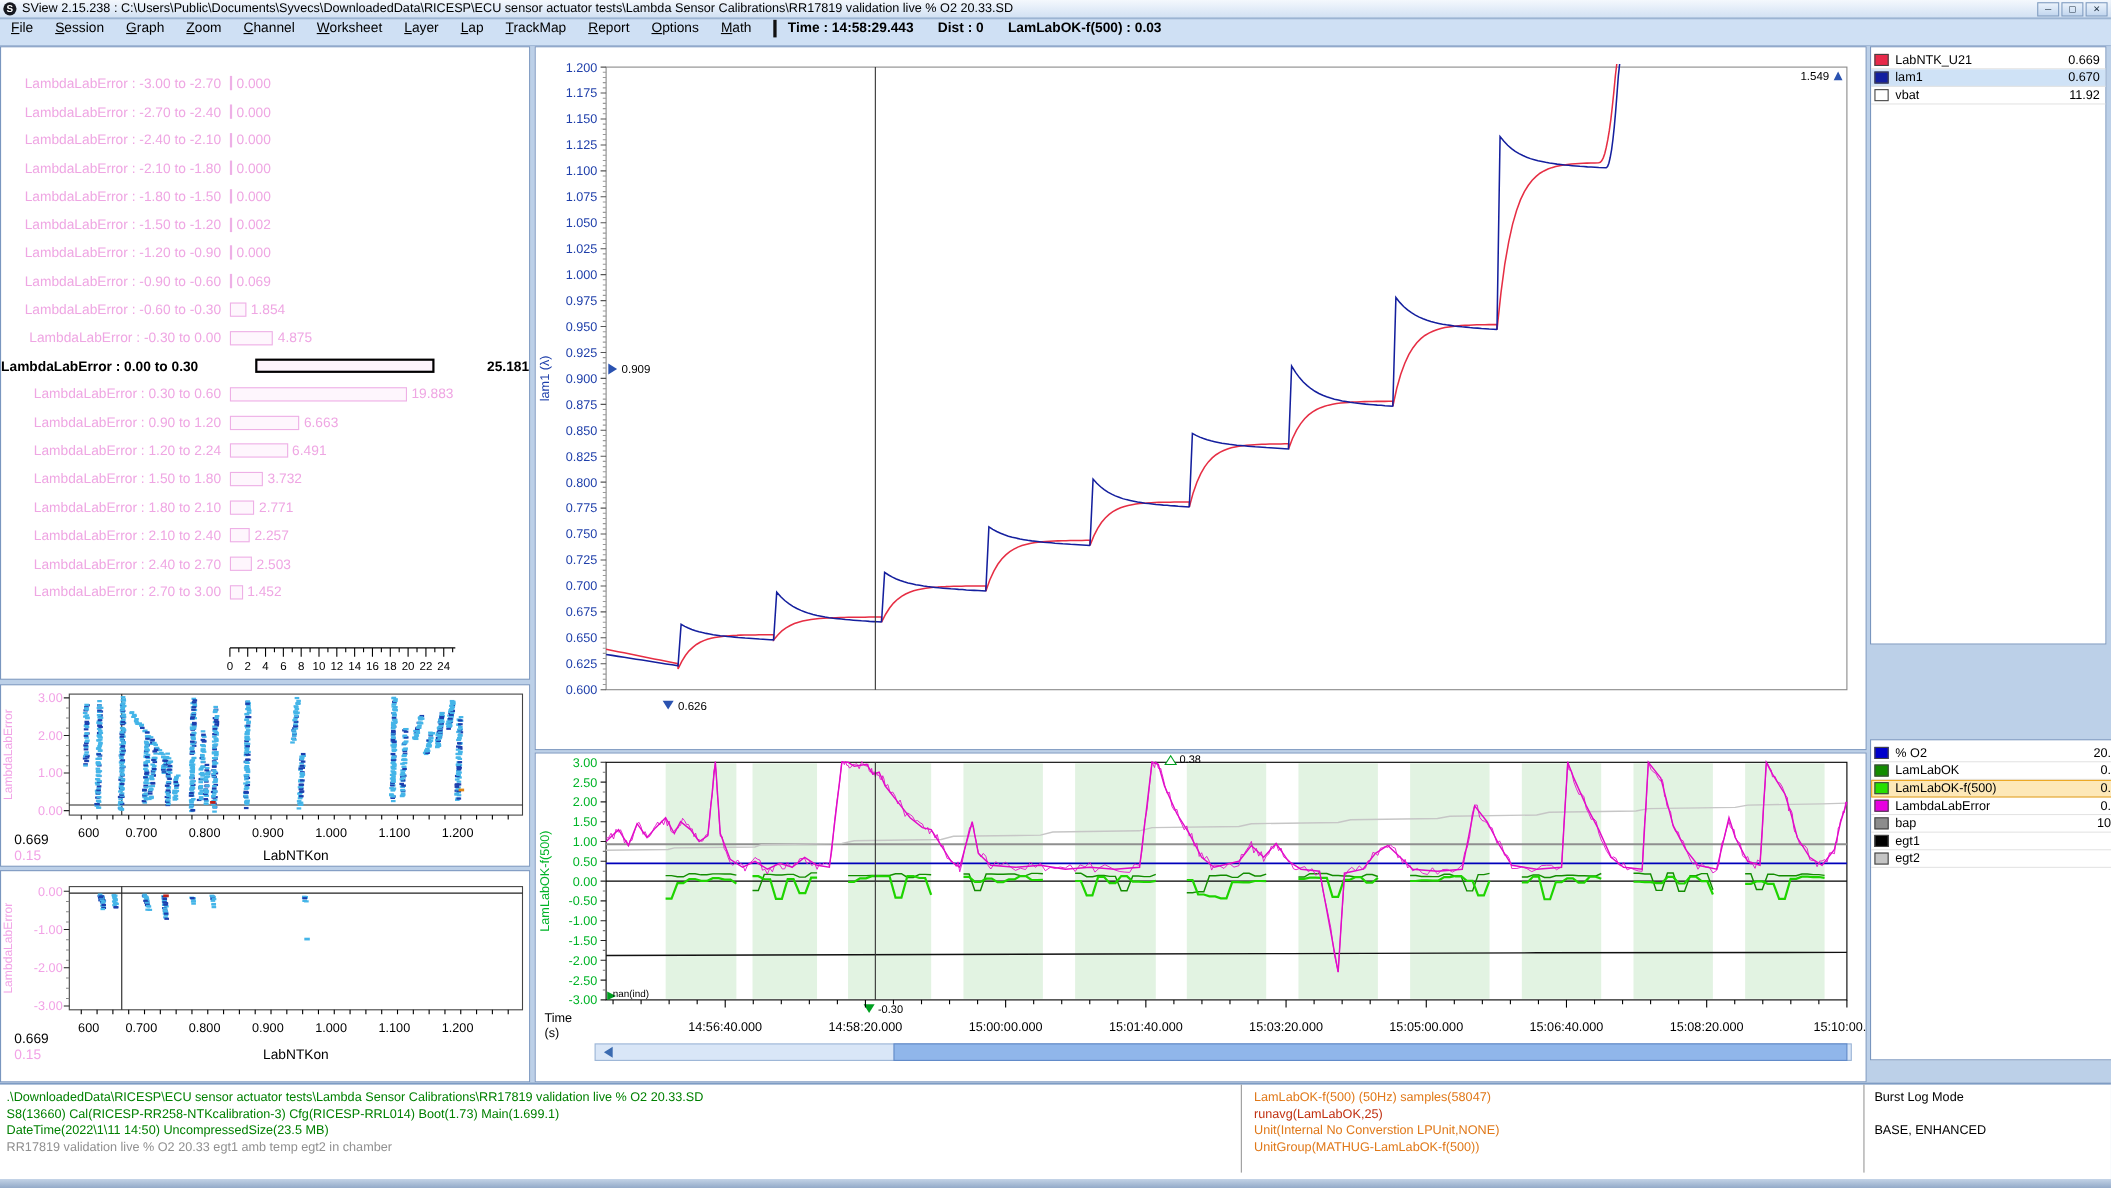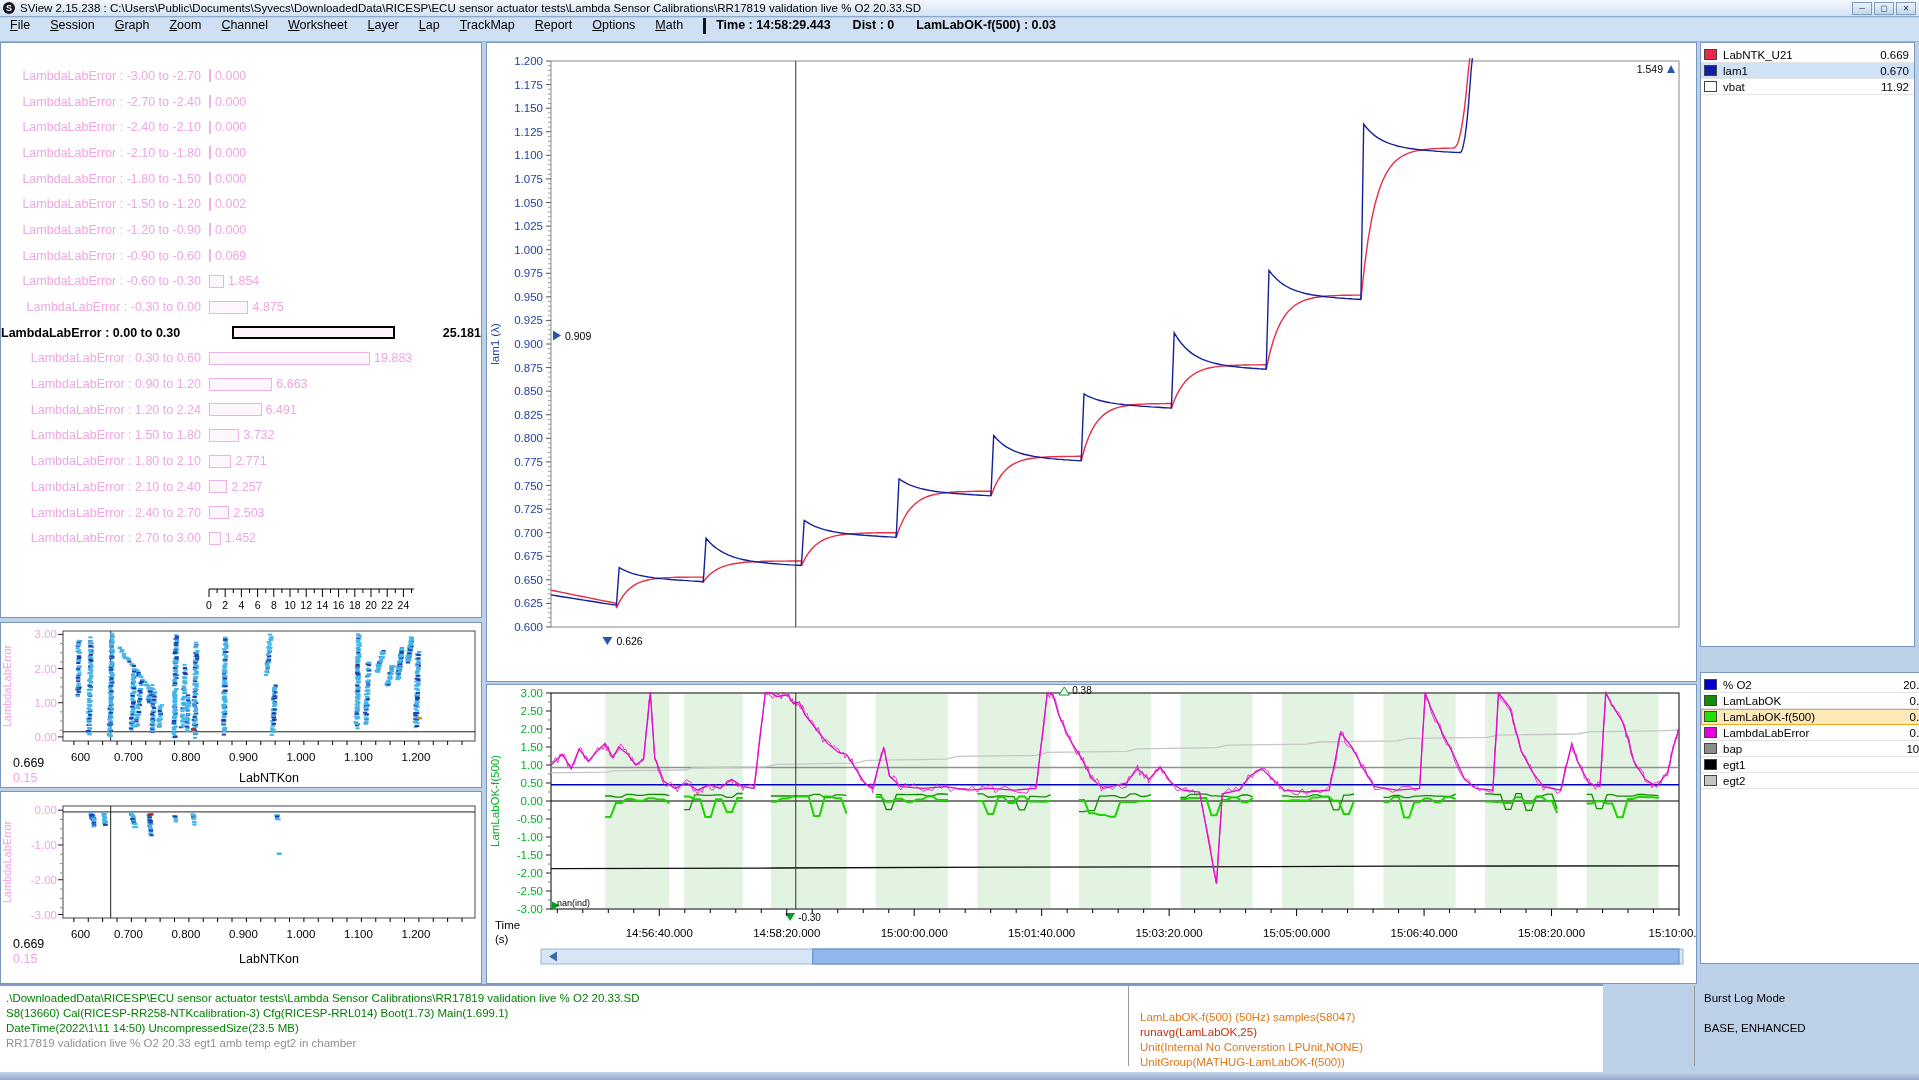--- a/index.html
+++ b/index.html
@@ -26,21 +26,21 @@
   #menu-divider { width:3px; height:16px; background:#111; margin:0 10px; }
   .menu-status { font-weight:bold; margin-right:22px; white-space:nowrap; }
 
   
   .panel { position:absolute; background:#fff; border:1px solid #7996bf; }
   #histogram   { left:0;    top:42px;  width:482px;  height:576px; }
   #scatter1    { left:0;    top:622px; width:482px;  height:166px; }
   #scatter2    { left:0;    top:791px; width:482px;  height:193px; }
   #mainchart   { left:486px; top:42px;  width:1211px; height:640px; }
   #bottomchart { left:486px; top:684px; width:1211px; height:300px; }
-  #legendtop   { left:1700px; top:42px;  width:215px; height:605px; }
+  #legendtop   { left:1700px; top:42px;  width:215px; height:544px; }
   #legendbottom{ left:1700px; top:672px; width:238px; height:292px; }
 
   
   #hist-rows { padding-top:20px; }
   .hist-row { height:25.7px; display:flex; align-items:center; font-size:12.5px; color:#efa6e3; }
   .hist-label { width:200px; text-align:right; white-space:nowrap; }
   .hist-bar { margin-left:8px; height:13px; background:#fef6fd; border:1px solid #eeb0e6; }
   .hist-val { margin-left:4px; }
   .hist-row.sel { color:#000; font-weight:bold;gap:44px; }
   .hist-row.sel .hist-bar { border:2px solid #000; background:#fdf4fc; }
@@ -50,21 +50,21 @@
   .legend-row { height:16px; display:flex; align-items:center; font-size:11.5px;
     border-bottom:1px solid #e4e4e4; padding:0 5px 0 3px; }
   .legend-row.sel-blue { background:#cfe2f6; }
   .legend-row.sel-orange { background:#fde8b8; outline:1px solid #eda925; outline-offset:-1px; }
   .swatch { width:13px; height:11px; border:1px solid #444; margin-right:6px; flex:none; }
   .legend-name { white-space:nowrap; overflow:hidden; }
   .legend-val { margin-left:auto; }
   #legendtop .inner, #legendbottom .inner { padding-top:4px; }
 
   
-  #statusbar { position:absolute; left:0; top:984px; width:1603px; height:88px;
+  #statusbar { position:absolute; left:0; top:984px; width:1919px; height:88px;
     background:#fff; border-top:2px solid #7e9cc4; font-size:11.5px; }
   .status-line { line-height:15px; white-space:nowrap; }
   #status-left { position:absolute; left:6px; top:5px; }
   #status-mid { position:absolute; left:1140px; top:5px; }
   #status-right { position:absolute; left:1704px; top:5px; color:#000; }
   .status-vdiv { position:absolute; top:0; width:1px; height:80px; background:#999; }
   #bottomedge { position:absolute; left:0; top:1072px; width:1919px; height:8px;
     background:linear-gradient(#c2d2e6,#93aac8); }
 
   svg text { font-family:"Liberation Sans", sans-serif; }
@@ -2123,21 +2123,21 @@
   </div>
 
   <div id="statusbar">
     <div id="status-left">
         <div class="status-line" style="color: rgb(0, 128, 0);">.\DownloadedData\RICESP\ECU sensor actuator tests\Lambda Sensor Calibrations\RR17819 validation live % O2 20.33.SD</div>
         <div class="status-line" style="color: rgb(0, 128, 0);">S8(13660) Cal(RICESP-RR258-NTKcalibration-3) Cfg(RICESP-RRL014) Boot(1.73) Main(1.699.1)</div>
         <div class="status-line" style="color: rgb(0, 128, 0);">DateTime(2022\1\11 14:50) UncompressedSize(23.5 MB)</div>
         <div class="status-line" style="color: rgb(144, 144, 144);">RR17819 validation live % O2 20.33 egt1 amb temp egt2 in chamber</div>
       </div>
     <div id="status-mid">
-        <div class="status-line" style="color: rgb(224, 120, 24); margin-top: 19px;">LamLabOK-f(500) (50Hz) samples(58047)</div>
+        <div class="status-line" style="color: rgb(224, 120, 24);">LamLabOK-f(500) (50Hz) samples(58047)</div>
         <div class="status-line" style="color: rgb(192, 48, 16);">runavg(LamLabOK,25)</div>
         <div class="status-line" style="color: rgb(224, 120, 24);">Unit(Internal No Converstion LPUnit,NONE)</div>
         <div class="status-line" style="color: rgb(224, 120, 24);">UnitGroup(MATHUG-LamLabOK-f(500))</div>
       </div>
     <div id="status-right">
       <div class="status-line">Burst Log Mode</div>
       <div class="status-line" style="margin-top:15px">BASE, ENHANCED</div>
     </div>
     <div class="status-vdiv" style="left:1128px"></div>
     <div class="status-vdiv" style="left:1694px"></div>

